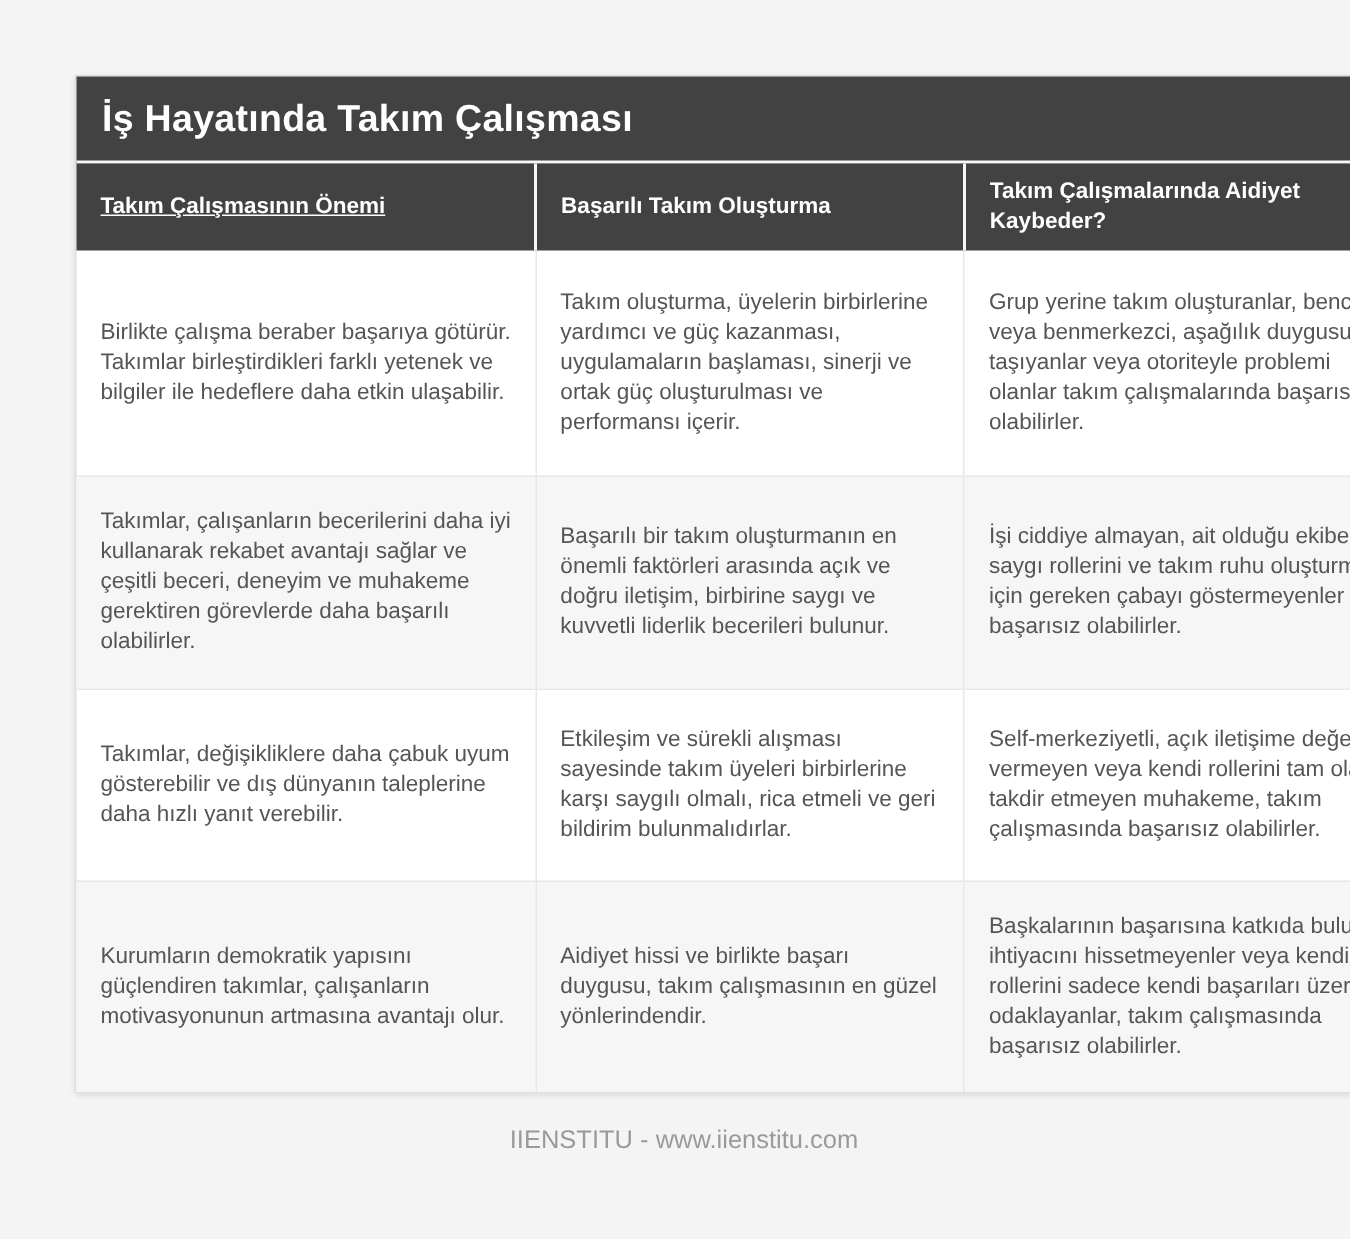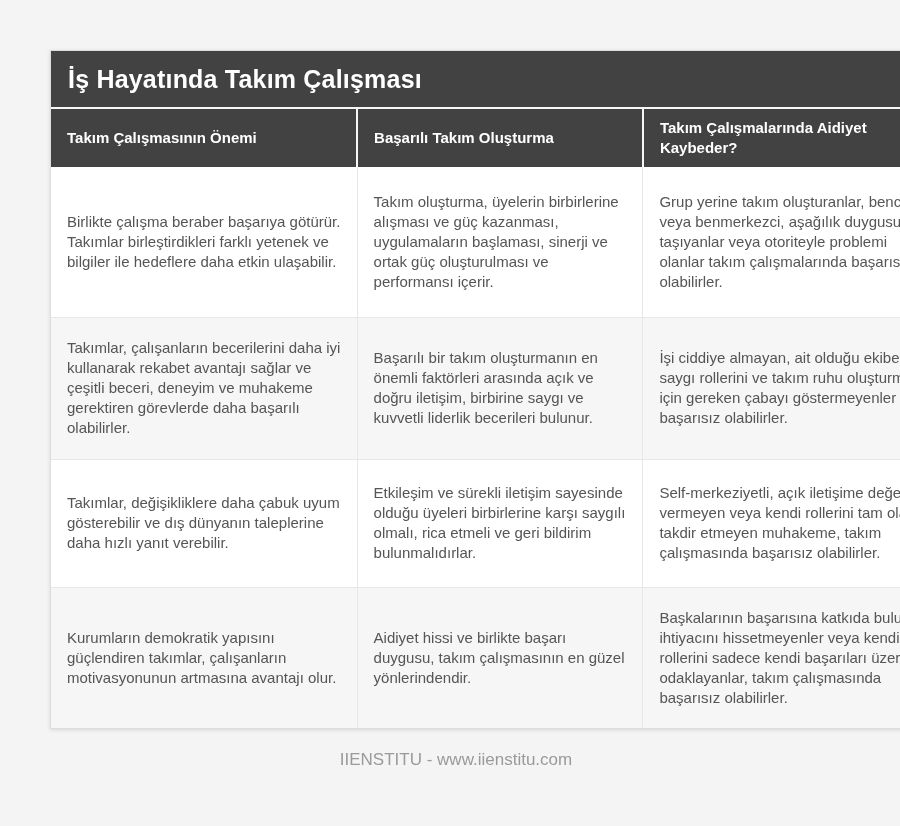--- a/index.html
+++ b/index.html
@@ -57,21 +57,21 @@
     color: var(--header-text);
     font-size: 15px;
     font-weight: bold;
     text-align: left;
     vertical-align: middle;
     height: 58px;
     padding: 8px 16px;
     line-height: 1.35;
     border-left: 2px solid #f7f7f7;
   }
-  thead th:first-child { border-left: none; }
+  thead th:first-child { border-left: none; text-decoration: underline; }
   tbody td {
     font-size: 15px;
     line-height: 20px;
     color: var(--body-text);
     vertical-align: middle;
     padding: 14px 16px;
     border-top: 1px solid var(--cell-border);
     border-left: 1px solid var(--cell-border);
   }
   tbody td:first-child { border-left: none; }
@@ -107,31 +107,31 @@
     <thead>
       <tr>
         <th>Takım Çalışmasının Önemi</th>
         <th>Başarılı Takım Oluşturma</th>
         <th>Takım Çalışmalarında Aidiyet Kaybeder?</th>
       </tr>
     </thead>
     <tbody>
       <tr class="r1">
         <td>Birlikte çalışma beraber başarıya götürür. Takımlar birleştirdikleri farklı yetenek ve bilgiler ile hedeflere daha etkin ulaşabilir.</td>
-        <td>Takım oluşturma, üyelerin birbirlerine alışması ve güç kazanması, uygulamaların başlaması, sinerji ve ortak güç oluşturulması ve performansı içerir.</td>
+        <td>Takım oluşturma, üyelerin birbirlerine yardımcı ve güç kazanması, uygulamaların başlaması, sinerji ve ortak güç oluşturulması ve performansı içerir.</td>
         <td>Grup yerine takım oluşturanlar, bencil veya benmerkezci, aşağılık duygusu taşıyanlar veya otoriteyle problemi olanlar takım çalışmalarında başarısız olabilirler.</td>
       </tr>
       <tr class="r2">
         <td>Takımlar, çalışanların becerilerini daha iyi kullanarak rekabet avantajı sağlar ve çeşitli beceri, deneyim ve muhakeme gerektiren görevlerde daha başarılı olabilirler.</td>
         <td>Başarılı bir takım oluşturmanın en önemli faktörleri arasında açık ve doğru iletişim, birbirine saygı ve kuvvetli liderlik becerileri bulunur.</td>
         <td>İşi ciddiye almayan, ait olduğu ekibe saygı rollerini ve takım ruhu oluşturmak için gereken çabayı göstermeyenler başarısız olabilirler.</td>
       </tr>
       <tr class="r3">
         <td>Takımlar, değişikliklere daha çabuk uyum gösterebilir ve dış dünyanın taleplerine daha hızlı yanıt verebilir.</td>
-        <td>Etkileşim ve sürekli iletişim sayesinde olduğu üyeleri birbirlerine karşı saygılı olmalı, rica etmeli ve geri bildirim bulunmalıdırlar.</td>
+        <td>Etkileşim ve sürekli alışması sayesinde takım üyeleri birbirlerine karşı saygılı olmalı, rica etmeli ve geri bildirim bulunmalıdırlar.</td>
         <td>Self-merkeziyetli, açık iletişime değer vermeyen veya kendi rollerini tam olarak takdir etmeyen muhakeme, takım çalışmasında başarısız olabilirler.</td>
       </tr>
       <tr class="r4">
         <td>Kurumların demokratik yapısını güçlendiren takımlar, çalışanların motivasyonunun artmasına avantajı olur.</td>
         <td>Aidiyet hissi ve birlikte başarı duygusu, takım çalışmasının en güzel yönlerindendir.</td>
         <td>Başkalarının başarısına katkıda bulunma ihtiyacını hissetmeyenler veya kendi rollerini sadece kendi başarıları üzerine odaklayanlar, takım çalışmasında başarısız olabilirler.</td>
       </tr>
     </tbody>
   </table>
 </div>

